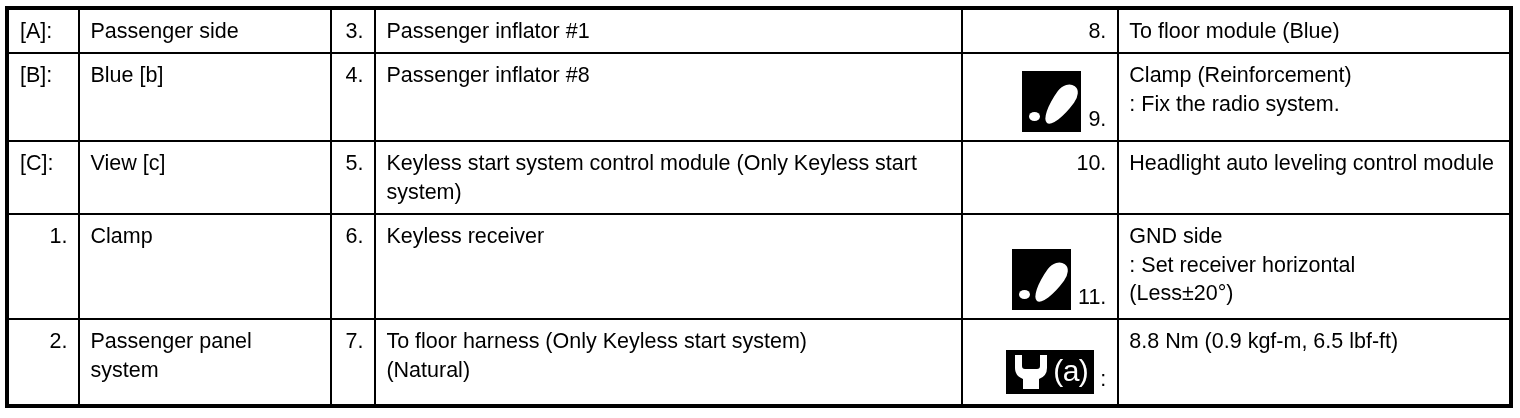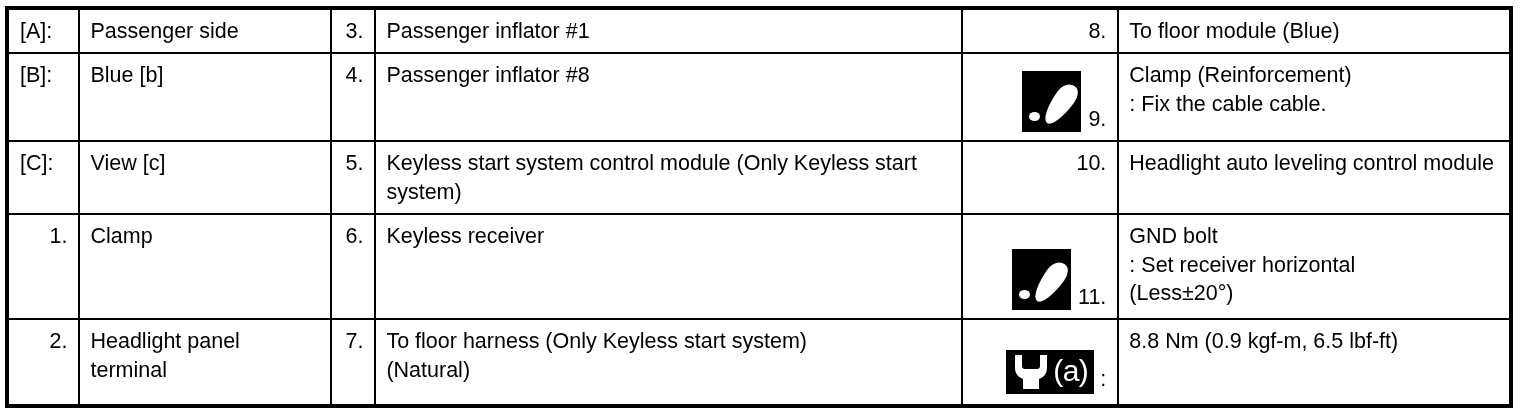--- a/index.html
+++ b/index.html
@@ -243,21 +243,21 @@
             <span class="clamp-icon">
               <span class="blade"></span>
               <span class="tipdot"></span>
             </span>
             <span class="marker-num">9.</span>
           </div>
         </td>
         <td>
           <div class="cell">
             <span class="txt">Clamp (Reinforcement)</span>
-            <span class="txt">: Fix the cable cable.</span>
+            <span class="txt">: Fix the radio system.</span>
           </div>
         </td>
       </tr>
 
       <tr class="r3">
         <td>
           <div class="cell key">
               <span class="txt">[C]:</span>
             </div>
         </td>
@@ -313,37 +313,37 @@
           <div class="marker-wrap">
             <span class="clamp-icon">
               <span class="blade"></span>
               <span class="tipdot"></span>
             </span>
             <span class="marker-num">11.</span>
           </div>
         </td>
         <td>
           <div class="cell">
-            <span class="txt">GND bolt</span>
+            <span class="txt">GND side</span>
             <span class="txt">: Set receiver horizontal</span>
             <span class="txt">(Less±20°)</span>
           </div>
         </td>
       </tr>
 
       <tr class="r5">
         <td>
           <div class="cell num">
               <span class="txt">2.</span>
             </div>
         </td>
         <td>
           <div class="cell">
-            <span class="txt">Headlight panel</span>
-            <span class="txt">terminal</span>
+            <span class="txt">Passenger panel</span>
+            <span class="txt">system</span>
           </div>
         </td>
         <td>
           <div class="cell num">
               <span class="txt">7.</span>
             </div>
         </td>
         <td>
           <div class="cell">
             <span class="txt">To floor harness (Only Keyless start system)</span>

